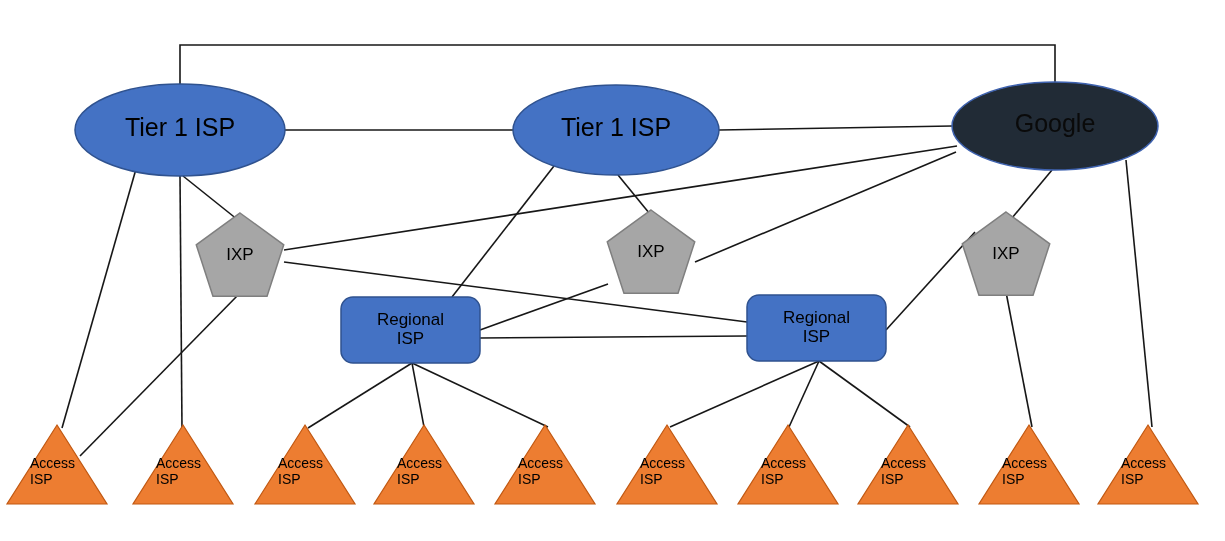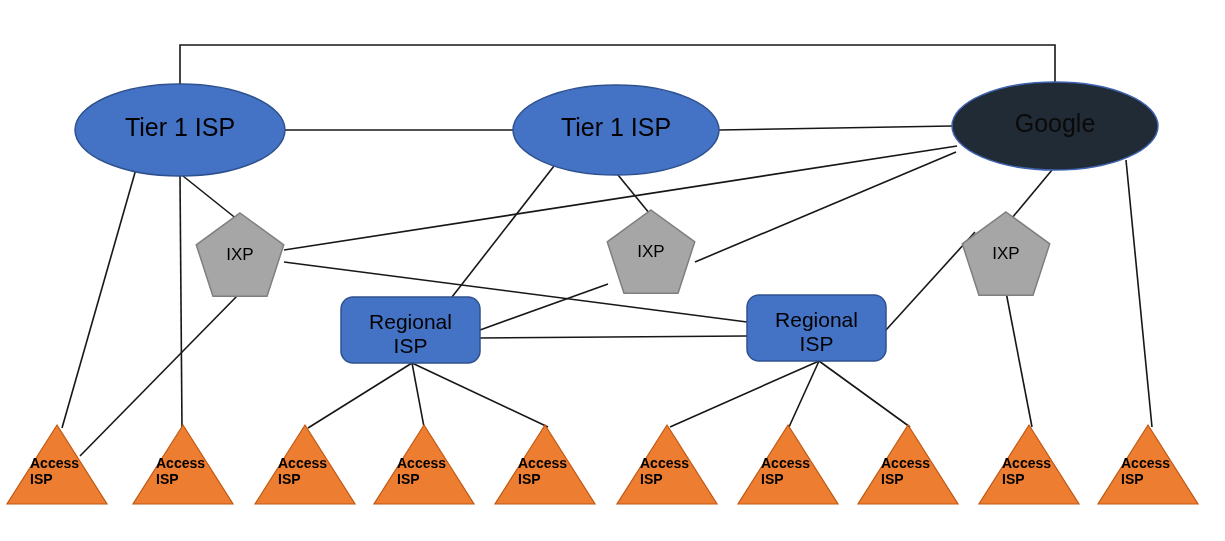--- a/index.html
+++ b/index.html
@@ -67,27 +67,26 @@
   }
   .label-google {
     font-size: 25px;
     text-align: center;
   }
   .label-ixp {
     font-size: 17px;
     text-align: center;
   }
   .label-regional {
-    font-size: 21px;
+    font-size: 17px;
     text-align: center;
   }
   .label-access {
     font-size: 14px;
     text-align: left;
-    font-weight: bold;
   }
 </style>
 </head>
 <body>
 
 <div id="diagram-canvas">
 
   <svg id="diagram-svg" viewBox="0 0 1225 541" xmlns="http://www.w3.org/2000/svg">
     <g id="edges-layer">
         <path d="M 180 86 L 180 45 L 1055 45 L 1055 83" class="edge"></path>

